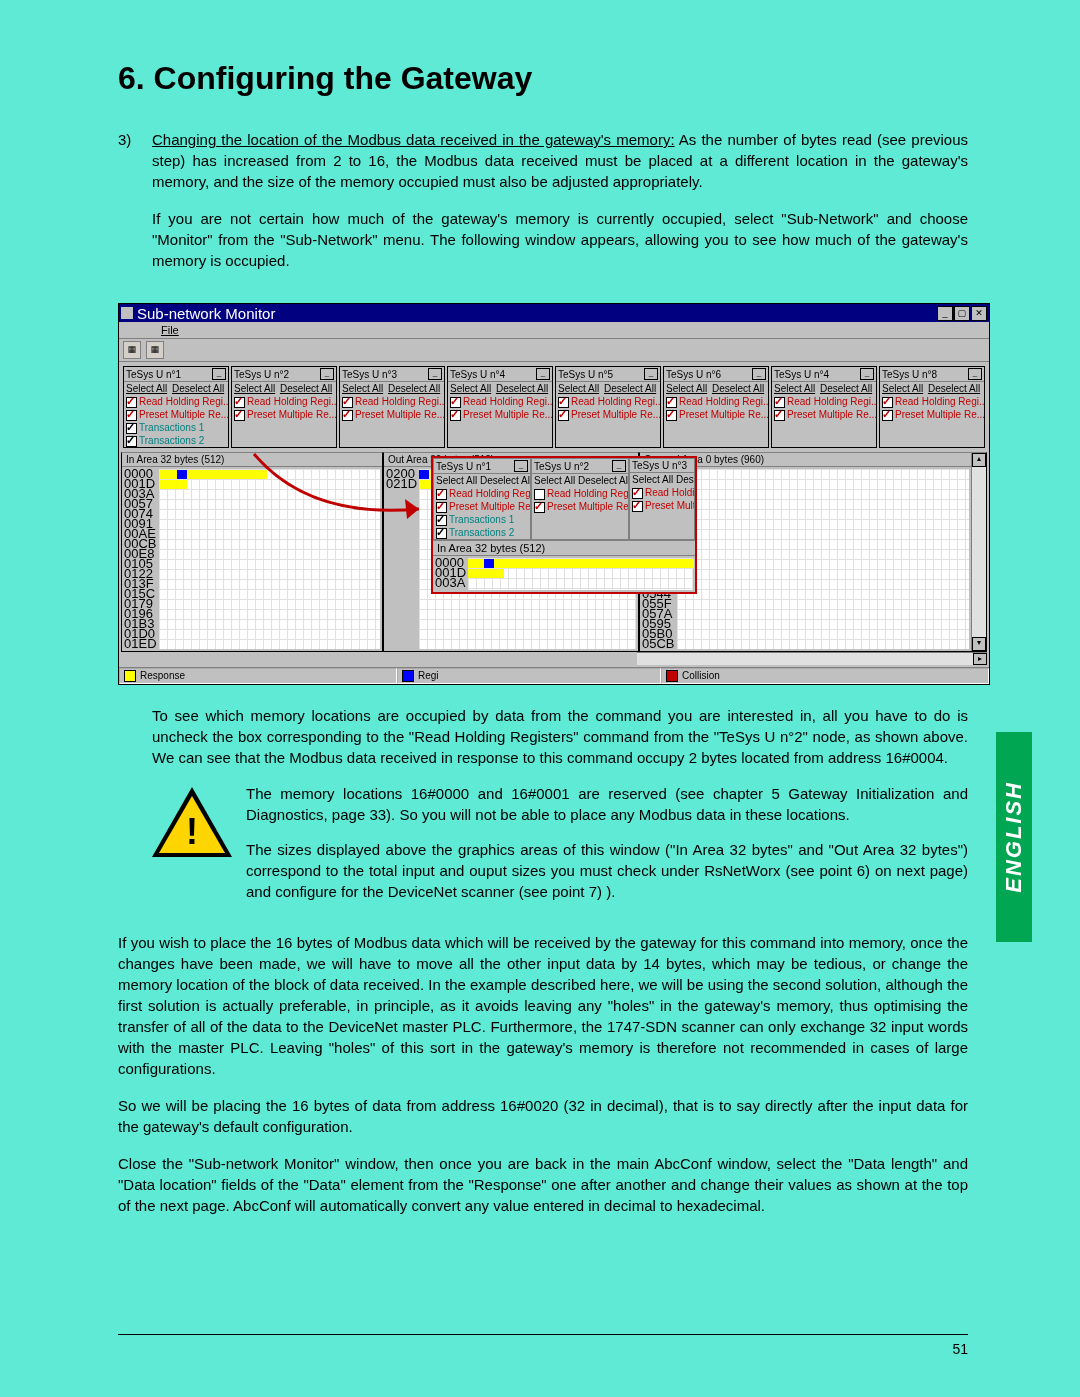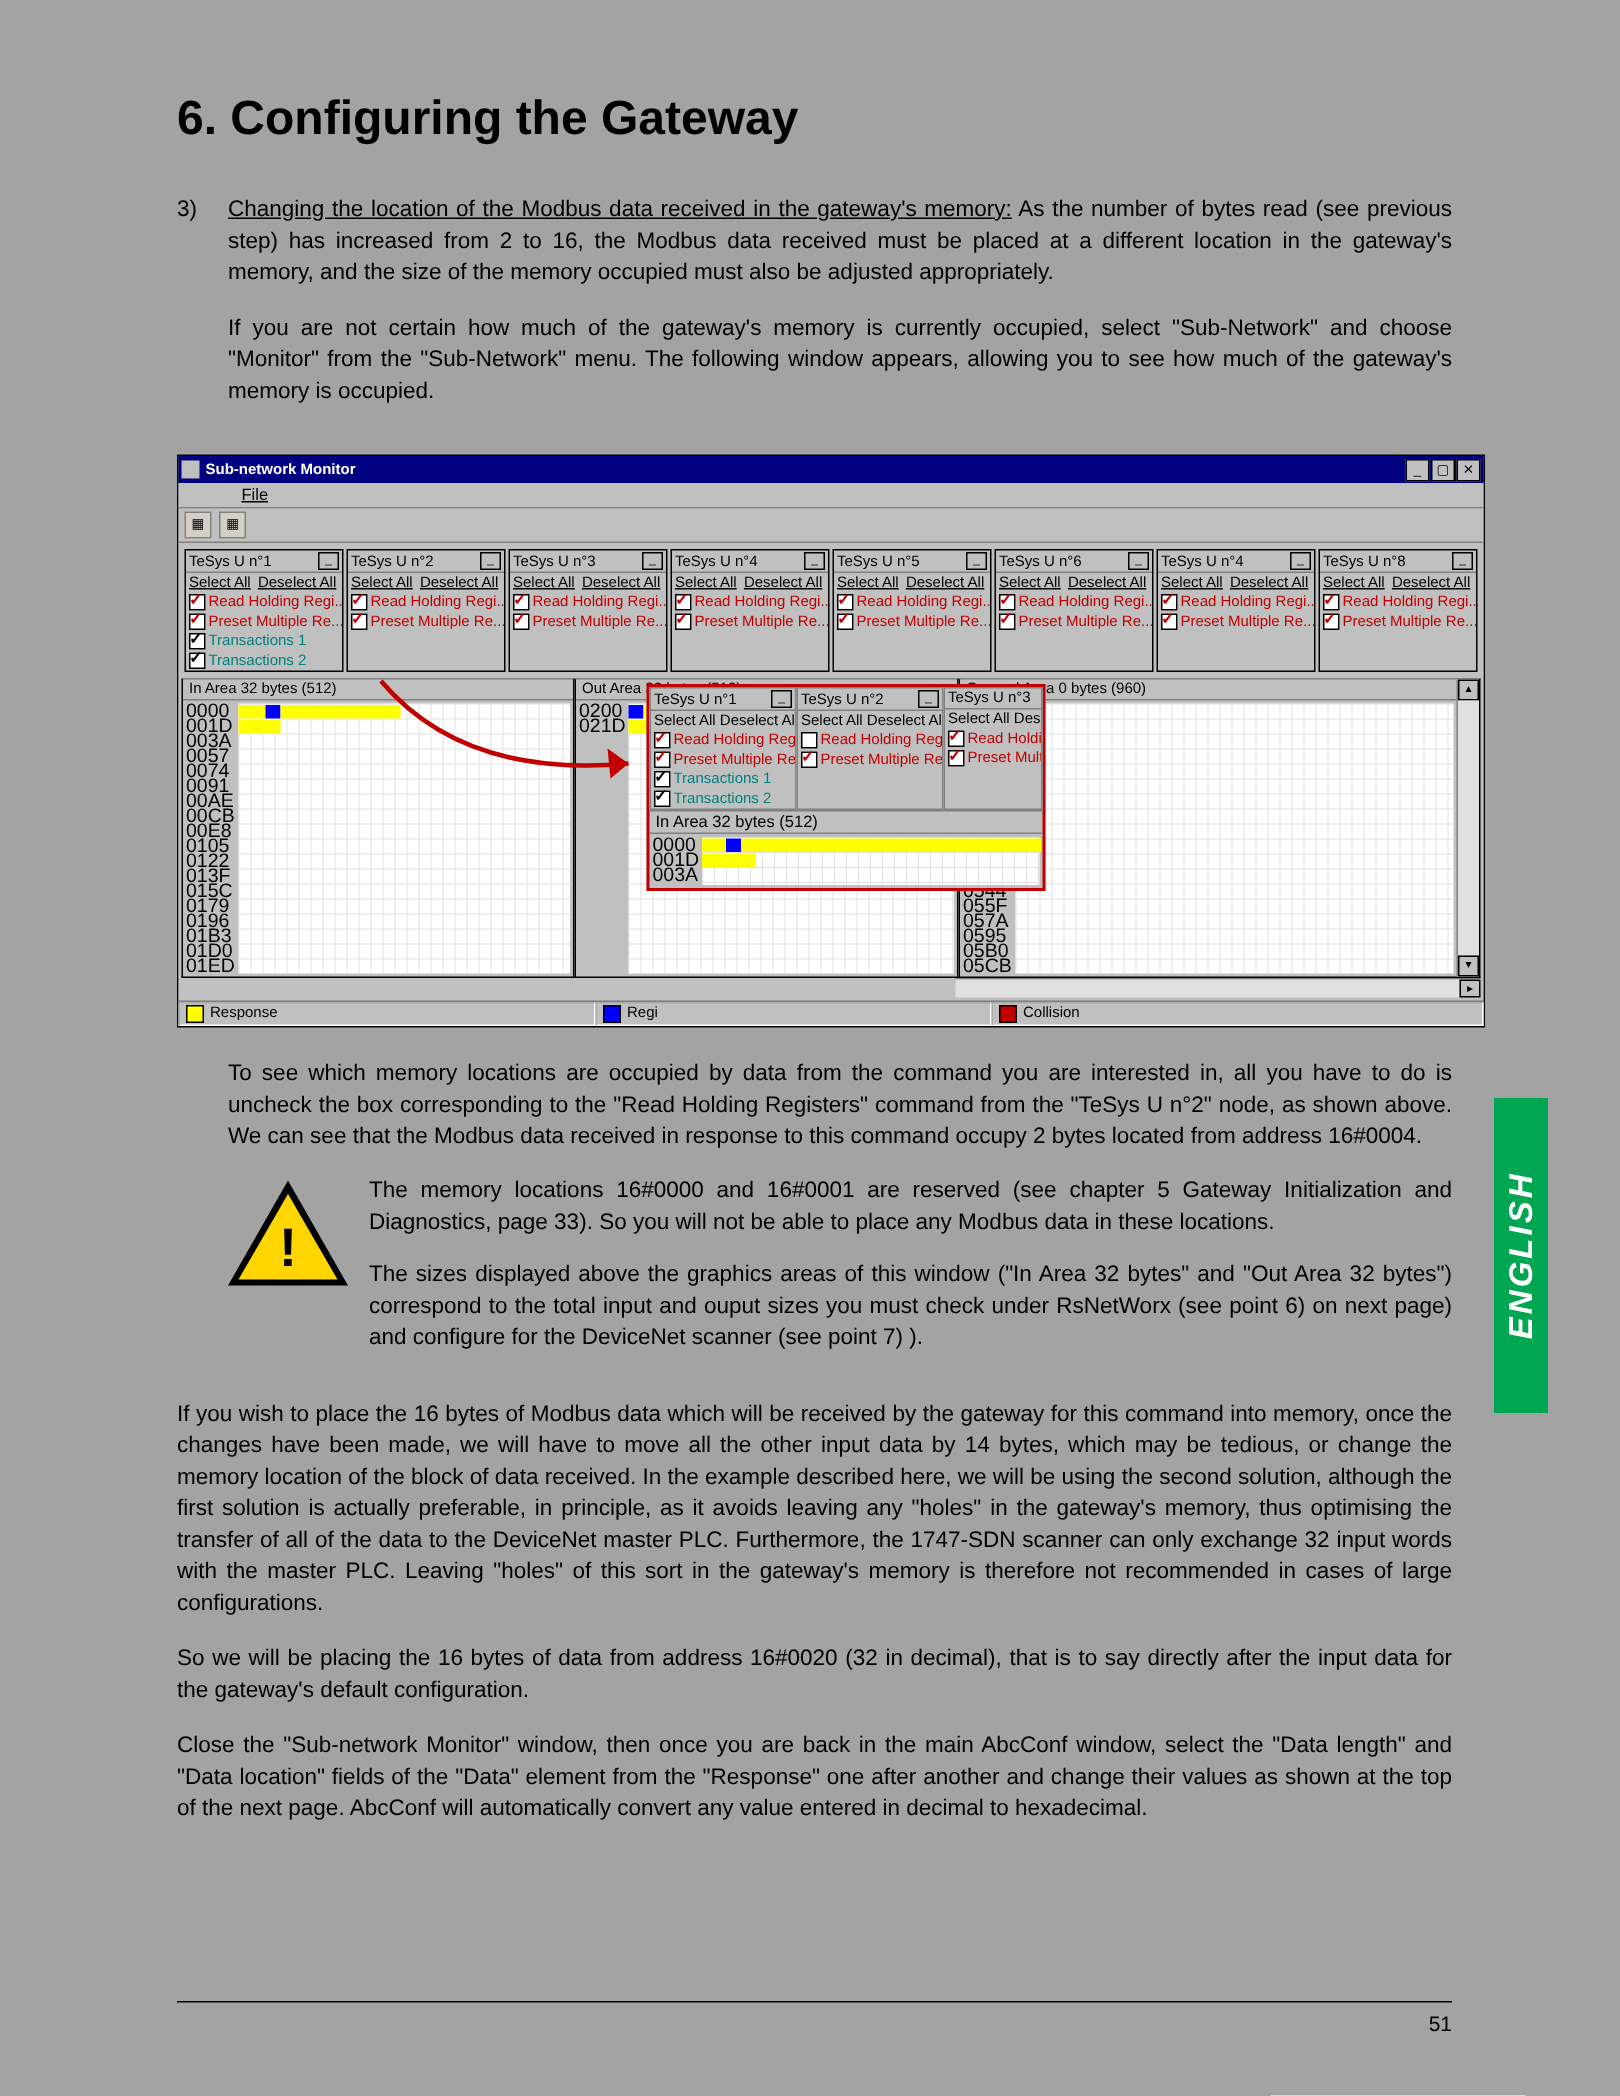--- a/index.html
+++ b/index.html
@@ -1,28 +1,28 @@
 <!DOCTYPE html>
 <html><head>
 <meta charset="utf-8">
 <style>
 @page { margin:0; }
 html,body{margin:0;padding:0;background:#fff;font-family:Arial,Helvetica,sans-serif;}
-.page{width:1080px;height:1397px;position:relative;background:#a3a3a3;box-sizing:border-box;padding:60px 112px 0 118px;}
+.page{width:1080px;height:1397px;position:relative;background:#5eead4;box-sizing:border-box;padding:60px 112px 0 118px;}
 .title{font-size:32px;font-weight:bold;margin:0 0 32px 0;color:#000;}
 .body-text{font-size:15px;line-height:1.4;color:#000;text-align:justify;}
 .step-row{display:flex;margin-bottom:16px;}
 .step-num{width:34px;flex:0 0 34px;}
 .step-content{flex:1;}
 .step-content p{margin:0 0 16px 0;}
 .underline{text-decoration:underline;}
 .app-window{border:1px solid #000;font-family:"MS Sans Serif",Arial,sans-serif;font-size:11px;margin:6px 0 20px 0;width:870px;}
 .titlebar{background:#000080;color:#fff;display:flex;align-items:center;padding:1px 2px;height:16px;}
 .titlebar .icon{width:12px;height:12px;background:#c0c0c0;margin-right:4px;}
-.titlebar .t-text{font-weight:bold;flex:1;font-size:10px;}
+.titlebar .t-text{font-weight:normal;flex:1;font-size:15px;}
 .win-btn{width:14px;height:13px;background:#c0c0c0;border:1px solid #000;display:inline-flex;align-items:center;justify-content:center;font-size:9px;margin-left:1px;color:#000;line-height:1;}
 .menubar{background:#c0c0c0;padding:2px 4px;border-bottom:1px solid #808080;font-size:11px;}
 .menubar span{text-decoration:underline;margin-right:10px;margin-left:38px;}
 .toolbar{background:#c0c0c0;padding:2px 4px;border-bottom:1px solid #808080;}
 .tb-btn{display:inline-block;width:16px;height:16px;border:1px solid #808080;background:#d4d0c8;text-align:center;line-height:14px;font-size:9px;margin-right:2px;}
 .work-area{background:#c0c0c0;padding:2px;}
 .nodes-row{display:flex;gap:2px;padding:2px;}
 .node{flex:1;border:1px solid #000;background:#c0c0c0;padding:0;font-size:10px;min-width:0;}
 .node-title{display:flex;align-items:center;padding:1px 2px;border-bottom:1px solid #808080;}
 .node-title .nt{flex:1;white-space:nowrap;overflow:hidden;}

